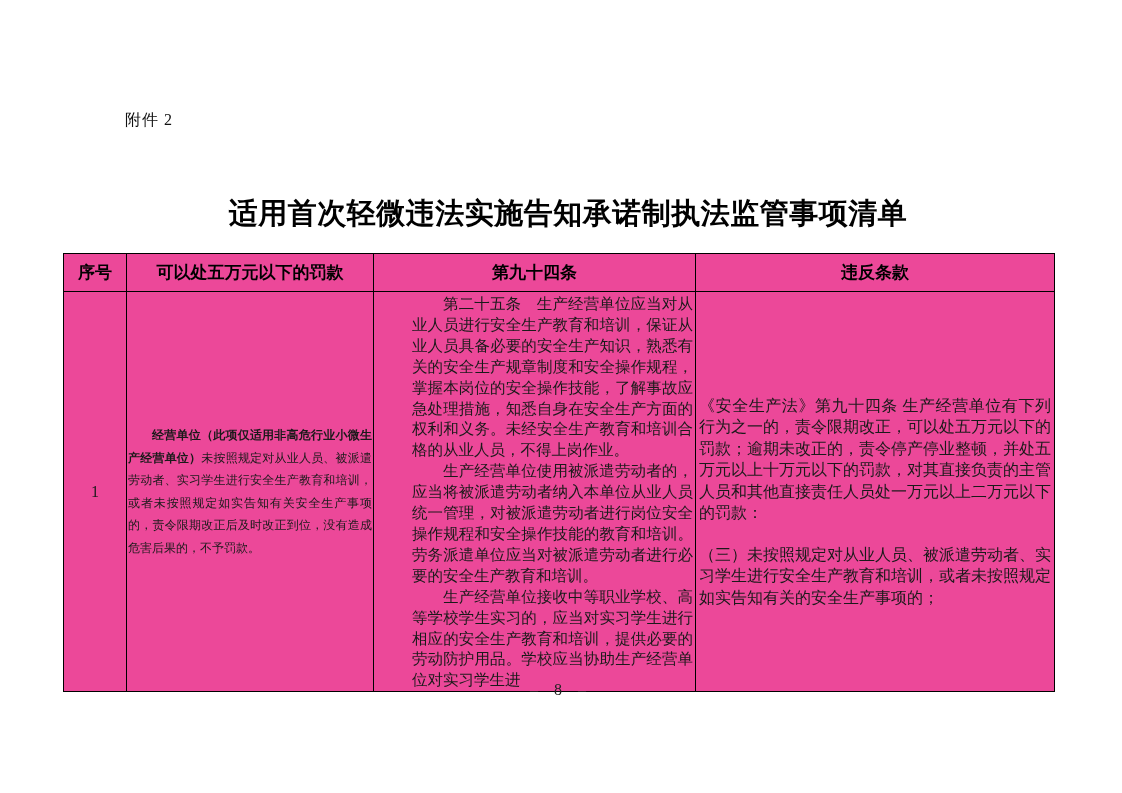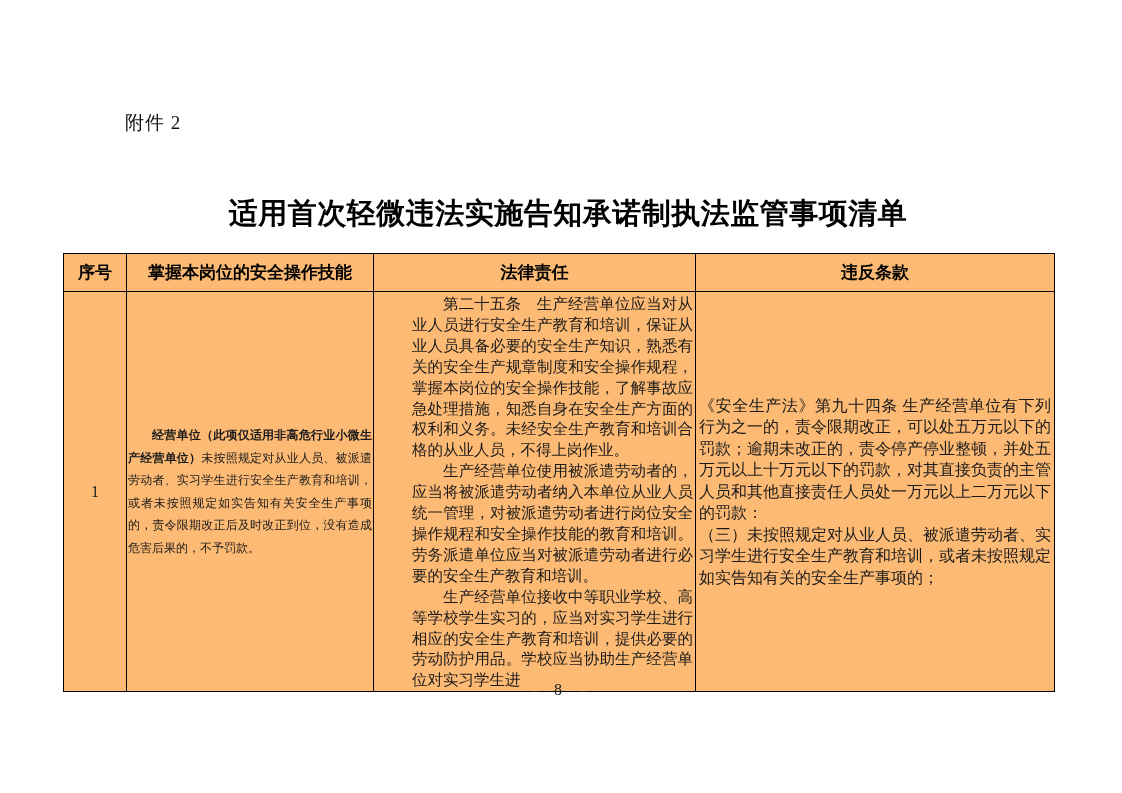--- a/index.html
+++ b/index.html
@@ -12,21 +12,21 @@
     position: relative;
     width: 1122px;
     height: 793px;
     background: #ffffff;
     overflow: hidden;
   }
   .attachment-label {
     position: absolute;
     left: 125px;
     top: 110px;
-    font-size: 19px;
+    font-size: 16px;
     font-family: "Liberation Serif", serif;
     color: #111;
     letter-spacing: 1px;
   }
   .doc-title {
     position: absolute;
     left: 7px;
     top: 194px;
     width: 100%;
     text-align: center;
@@ -39,21 +39,21 @@
   table.main-table {
     position: absolute;
     left: 63px;
     top: 253px;
     width: 991px;
     border-collapse: collapse;
     table-layout: fixed;
   }
   .main-table th, .main-table td {
     border: 1.5px solid #000;
-    background: #fdba74;
+    background: #ec4899;
   }
   .main-table th {
     height: 38px;
     font-family: "Liberation Sans", sans-serif;
     font-weight: bold;
     font-size: 17px;
     color: #000;
     text-align: center;
     vertical-align: middle;
   }
@@ -92,20 +92,21 @@
   }
   td.cell-liability {
     vertical-align: middle;
     padding: 0 3px;
   }
   td.cell-liability p {
     text-align: justify;
     text-justify: inter-character;
     line-height: 21.5px;
     font-size: 16px;
+    margin-top: 20px;
   }
   .page-number {
     position: absolute;
     left: 0;
     top: 681px;
     width: 100%;
     text-align: center;
     font-size: 16px;
     color: #222;
     font-family: "Liberation Serif", serif;
@@ -124,22 +125,22 @@
   <table class="main-table">
     <colgroup>
       <col style="width:63px">
       <col style="width:247px">
       <col style="width:322px">
       <col style="width:359px">
     </colgroup>
     <thead>
       <tr>
         <th>序号</th>
-        <th>掌握本岗位的安全操作技能</th>
-        <th>法律责任</th>
+        <th>可以处五万元以下的罚款</th>
+        <th>第九十四条</th>
         <th>违反条款</th>
       </tr>
     </thead>
     <tbody>
       <tr>
         <td class="cell-serial">1</td>
         <td class="cell-violation">
           <p><b>经营单位（此项仅适用非高危行业小微生产经营单位）</b><span>未按照规定对从业人员、被派遣劳动者、实习学生进行安全生产教育和培训，或者未按照规定如实告知有关安全生产事项的，责令限期改正后及时改正到位，没有造成危害后果的，不予罚款。</span></p>
         </td>
         <td class="cell-provisions">

